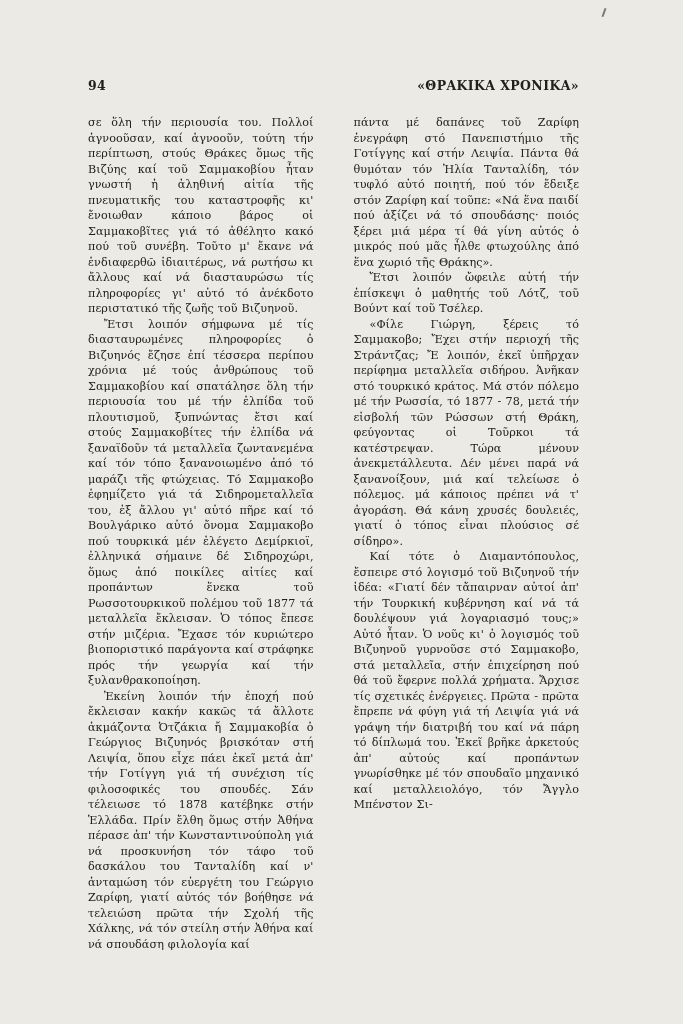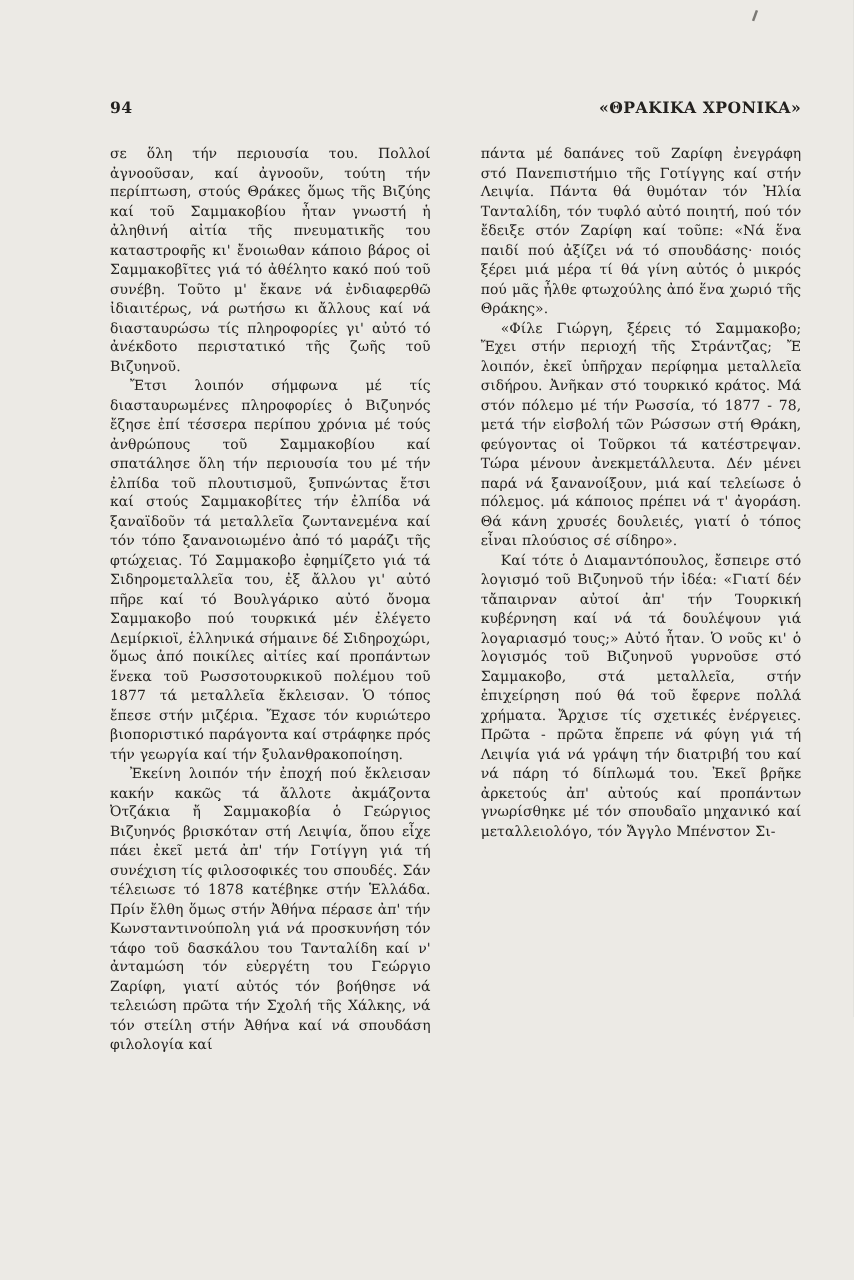--- a/index.html
+++ b/index.html
@@ -7,21 +7,21 @@
     padding: 0;
     background: #d8d7d2;
   }
   .scan-page {
     position: relative;
     width: 683px;
     height: 1024px;
     margin: 0 auto;
     background: #eceae5;
     box-sizing: border-box;
-    padding: 78px 42px 0 88px;
+    padding: 78px 104px 0 88px;
     font-family: "DejaVu Serif", "Liberation Serif", serif;
     color: #23211e;
     overflow: hidden;
   }
   .scan-artifact {
     position: absolute;
     top: 8px;
     right: 78px;
     width: 2px;
     height: 9px;
@@ -72,17 +72,18 @@
   </div>
 
   <div class="columns">
     <div class="column">
         <p>σε ὅλη τήν περιουσία του. Πολλοί ἀγνοοῦσαν, καί ἀγνοοῦν, τούτη τήν περίπτωση, στούς Θράκες ὅμως τῆς Βιζύης καί τοῦ Σαμμακοβίου ἦταν γνωστή ἡ ἀληθινή αἰτία τῆς πνευματικῆς του καταστροφῆς κι' ἔνοιωθαν κάποιο βάρος οἱ Σαμμακοβῖτες γιά τό ἀθέλητο κακό πού τοῦ συνέβη. Τοῦτο μ' ἔκανε νά ἐνδιαφερθῶ ἰδιαιτέρως, νά ρωτήσω κι ἄλλους καί νά διασταυρώσω τίς πληροφορίες γι' αὐτό τό ἀνέκδοτο περιστατικό τῆς ζωῆς τοῦ Βιζυηνοῦ.</p>
         <p>Ἔτσι λοιπόν σήμφωνα μέ τίς διασταυρωμένες πληροφορίες ὁ Βιζυηνός ἔζησε ἐπί τέσσερα περίπου χρόνια μέ τούς ἀνθρώπους τοῦ Σαμμακοβίου καί σπατάλησε ὅλη τήν περιουσία του μέ τήν ἐλπίδα τοῦ πλουτισμοῦ, ξυπνώντας ἔτσι καί στούς Σαμμακοβίτες τήν ἐλπίδα νά ξαναϊδοῦν τά μεταλλεῖα ζωντανεμένα καί τόν τόπο ξανανοιωμένο ἀπό τό μαράζι τῆς φτώχειας. Τό Σαμμακοβο ἐφημίζετο γιά τά Σιδηρομεταλλεῖα του, ἐξ ἄλλου γι' αὐτό πῆρε καί τό Βουλγάρικο αὐτό ὄνομα Σαμμακοβο πού τουρκικά μέν ἐλέγετο Δεμίρκιοϊ, ἑλληνικά σήμαινε δέ Σιδηροχώρι, ὅμως ἀπό ποικίλες αἰτίες καί προπάντων ἕνεκα τοῦ Ρωσσοτουρκικοῦ πολέμου τοῦ 1877 τά μεταλλεῖα ἔκλεισαν. Ὁ τόπος ἔπεσε στήν μιζέρια. Ἔχασε τόν κυριώτερο βιοποριστικό παράγοντα καί στράφηκε πρός τήν γεωργία καί τήν ξυλανθρακοποίηση.</p>
         <p>Ἐκείνη λοιπόν τήν ἐποχή πού ἔκλεισαν κακήν κακῶς τά ἄλλοτε ἀκμάζοντα Ὀτζάκια ἤ Σαμμακοβία ὁ Γεώργιος Βιζυηνός βρισκόταν στή Λειψία, ὅπου εἶχε πάει ἐκεῖ μετά ἀπ' τήν Γοτίγγη γιά τή συνέχιση τίς φιλοσοφικές του σπουδές. Σάν τέλειωσε τό 1878 κατέβηκε στήν Ἑλλάδα. Πρίν ἔλθη ὅμως στήν Ἀθήνα πέρασε ἀπ' τήν Κωνσταντινούπολη γιά νά προσκυνήση τόν τάφο τοῦ δασκάλου του Τανταλίδη καί ν' ἀνταμώση τόν εὐεργέτη του Γεώργιο Ζαρίφη, γιατί αὐτός τόν βοήθησε νά τελειώση πρῶτα τήν Σχολή τῆς Χάλκης, νά τόν στείλη στήν Ἀθήνα καί νά σπουδάση φιλολογία καί</p>
       </div>
     <div class="column">
         <p>πάντα μέ δαπάνες τοῦ Ζαρίφη ἐνεγράφη στό Πανεπιστήμιο τῆς Γοτίγγης καί στήν Λειψία. Πάντα θά θυμόταν τόν Ἠλία Τανταλίδη, τόν τυφλό αὐτό ποιητή, πού τόν ἔδειξε στόν Ζαρίφη καί τοῦπε: «Νά ἕνα παιδί πού ἀξίζει νά τό σπουδάσης· ποιός ξέρει μιά μέρα τί θά γίνη αὐτός ὁ μικρός πού μᾶς ἦλθε φτωχούλης ἀπό ἕνα χωριό τῆς Θράκης».</p>
+        <p>Ἔτσι λοιπόν ὤφειλε αὐτή τήν ἐπίσκεψι ὁ μαθητής τοῦ Λότζ, τοῦ Βούντ καί τοῦ Τσέλερ.</p>
         <p>«Φίλε Γιώργη, ξέρεις τό Σαμμακοβο; Ἔχει στήν περιοχή τῆς Στράντζας; Ἔ λοιπόν, ἐκεῖ ὑπῆρχαν περίφημα μεταλλεῖα σιδήρου. Ἀνῆκαν στό τουρκικό κράτος. Μά στόν πόλεμο μέ τήν Ρωσσία, τό 1877 - 78, μετά τήν εἰσβολή τῶν Ρώσσων στή Θράκη, φεύγοντας οἱ Τοῦρκοι τά κατέστρεψαν. Τώρα μένουν ἀνεκμετάλλευτα. Δέν μένει παρά νά ξανανοίξουν, μιά καί τελείωσε ὁ πόλεμος. μά κάποιος πρέπει νά τ' ἀγοράση. Θά κάνη χρυσές δουλειές, γιατί ὁ τόπος εἶναι πλούσιος σέ σίδηρο».</p>
         <p>Καί τότε ὁ Διαμαντόπουλος, ἔσπειρε στό λογισμό τοῦ Βιζυηνοῦ τήν ἰδέα: «Γιατί δέν τἄπαιρναν αὐτοί ἀπ' τήν Τουρκική κυβέρνηση καί νά τά δουλέψουν γιά λογαριασμό τους;» Αὐτό ἦταν. Ὁ νοῦς κι' ὁ λογισμός τοῦ Βιζυηνοῦ γυρνοῦσε στό Σαμμακοβο, στά μεταλλεῖα, στήν ἐπιχείρηση πού θά τοῦ ἔφερνε πολλά χρήματα. Ἄρχισε τίς σχετικές ἐνέργειες. Πρῶτα - πρῶτα ἔπρεπε νά φύγη γιά τή Λειψία γιά νά γράψη τήν διατριβή του καί νά πάρη τό δίπλωμά του. Ἐκεῖ βρῆκε ἀρκετούς ἀπ' αὐτούς καί προπάντων γνωρίσθηκε μέ τόν σπουδαῖο μηχανικό καί μεταλλειολόγο, τόν Ἄγγλο Μπένστον Σι-</p>
       </div>
   </div>
 </div>
 
 </body></html>

